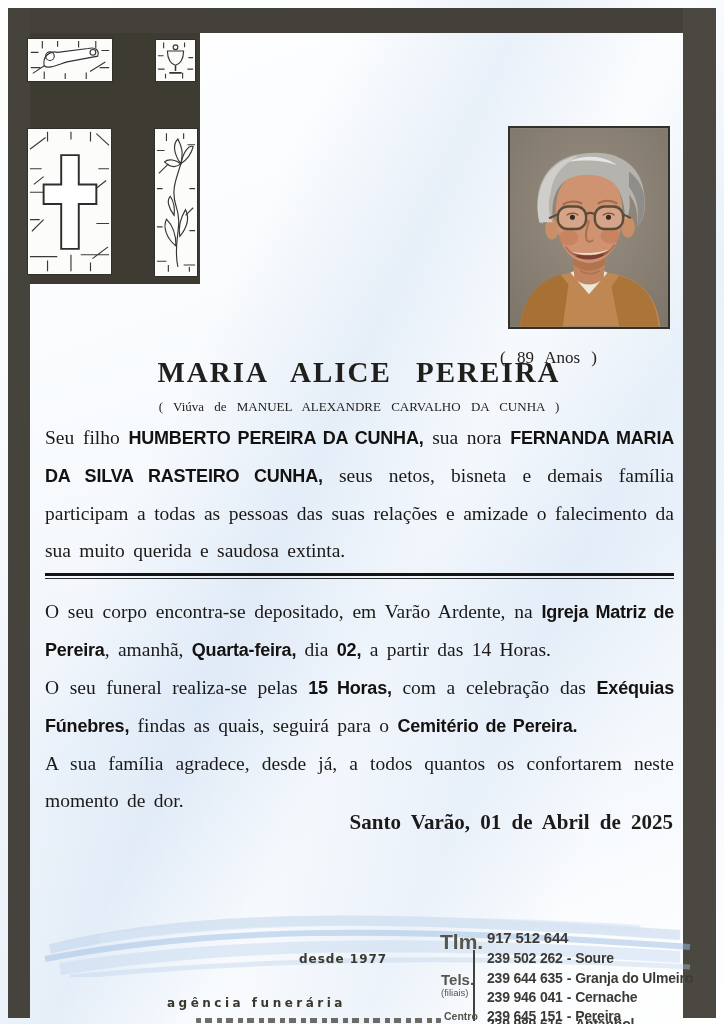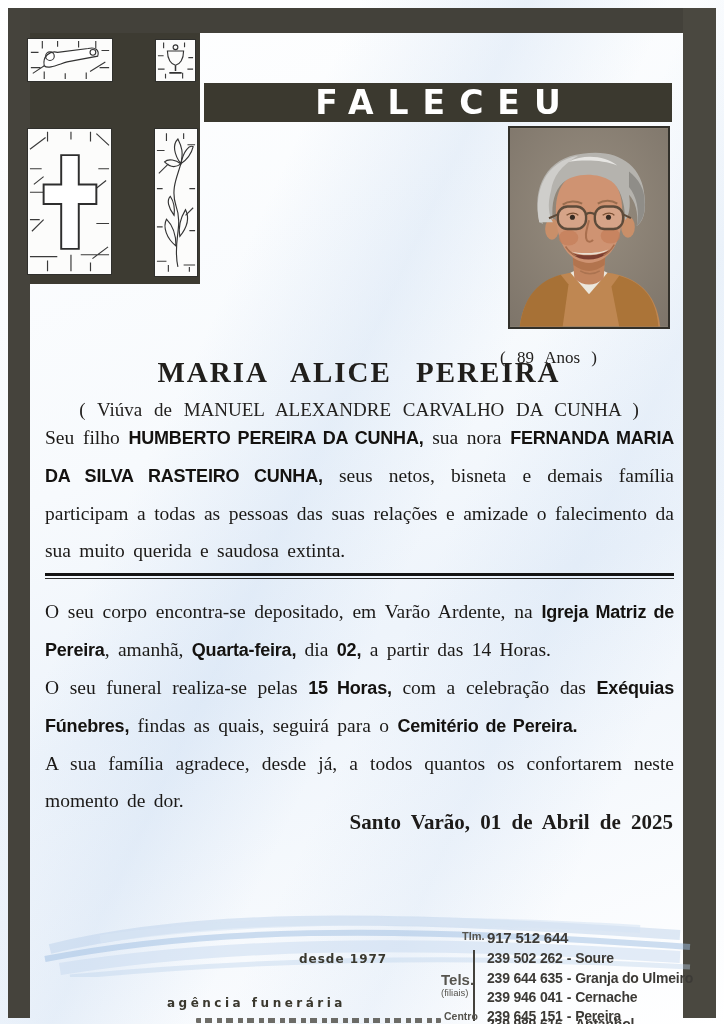--- a/index.html
+++ b/index.html
@@ -41,21 +41,21 @@
     position:absolute;left:500px;top:348px;width:178px;
     font-size:17px;color:#23211f;word-spacing:7px;
   }
 
   .name{
     position:absolute;left:45px;top:356px;width:628px;text-align:center;
     font-size:29px;font-weight:700;letter-spacing:2px;word-spacing:15px;color:#211f1c;
   }
   .relation{
     position:absolute;left:45px;top:399px;width:628px;text-align:center;
-    font-size:19px;word-spacing:7px;color:#23211f;
+    font-size:13px;word-spacing:7px;color:#23211f;
   }
 
   .body-text{
     position:absolute;left:45px;top:419px;width:629px;
     font-size:19.5px;line-height:37px;text-align:justify;word-spacing:3.5px;color:#1b1917;
   }
   .body-text p{margin:0;}
   .rich-bold{
     font-family:"Liberation Sans", sans-serif;font-weight:700;font-size:18px;
     letter-spacing:-0.2px;word-spacing:2px;color:#141210;
@@ -87,21 +87,21 @@
     font-family:"DejaVu Sans", sans-serif;font-weight:700;font-size:12px;
     letter-spacing:3.5px;color:#3a382e;
   }
   .cut-line{
     position:absolute;left:196px;top:1018px;width:245px;height:5px;opacity:.75;border-radius:1px;
     background:repeating-linear-gradient(90deg,#3f3d35 0 5px,transparent 5px 9px,#3f3d35 9px 16px,transparent 16px 21px);
   }
 
   .contacts{position:absolute;left:0;top:0;font-family:"Liberation Sans", sans-serif;}
   .c-label{position:absolute;color:#56544e;font-weight:700;}
-  .lbl-tlm{left:462px;top:930px;font-size:11px;}
+  .lbl-tlm{left:440px;top:930px;font-size:21px;}
   .lbl-tels{left:441px;top:971px;font-size:15px;}
   .lbl-filiais{left:441px;top:987px;font-size:9.5px;font-weight:400;}
   .lbl-centro{left:444px;top:1010px;font-size:10.5px;}
   .c-num{font-weight:700;font-size:14px;letter-spacing:-0.2px;color:#3c3a36;white-space:nowrap;}
   .c-row{position:absolute;left:487px;}
   .row-tlm{top:929px;font-size:15px;}
   .row-b0{top:950px;}
   .row-b1{top:970px;}
   .row-b2{top:989px;}
   .row-b3{top:1008px;}
@@ -147,23 +147,20 @@
       <path d="M24,142 C18,115 30,100 22,78 C16,60 24,46 27,34" stroke="#333"></path>
       <path d="M27,34 C20,24 18,14 24,8 C28,16 30,22 27,34 Z" stroke="#333"></path>
       <path d="M27,34 C30,20 36,14 40,16 C38,24 33,30 27,34 Z" stroke="#333"></path>
       <path d="M27,34 C22,30 14,28 10,32 C16,38 22,38 27,34 Z" stroke="#333"></path>
       <path d="M20,88 C14,80 12,72 16,68 C20,74 21,80 20,88 Z" stroke="#333"></path>
       <path d="M22,120 C12,112 8,100 12,92 C20,100 22,110 22,120 Z" stroke="#333"></path>
       <path d="M26,110 C34,100 36,90 32,82 C26,92 24,100 26,110 Z" stroke="#333"></path>
     </svg>
   </div>
 
-  <div class="banner">
-    <span>FALECEU</span>
-  </div>
 
   <div class="photo-frame">
     <svg viewBox="0 0 162 203">
       <defs>
         <radialGradient id="bgshade" cx="50%" cy="42%" r="75%">
           <stop offset="0%" stop-color="#988e80"></stop>
             <stop offset="100%" stop-color="#7e756a"></stop>
         </radialGradient>
       </defs>
       <rect width="162" height="203" fill="url(#bgshade)"></rect>

